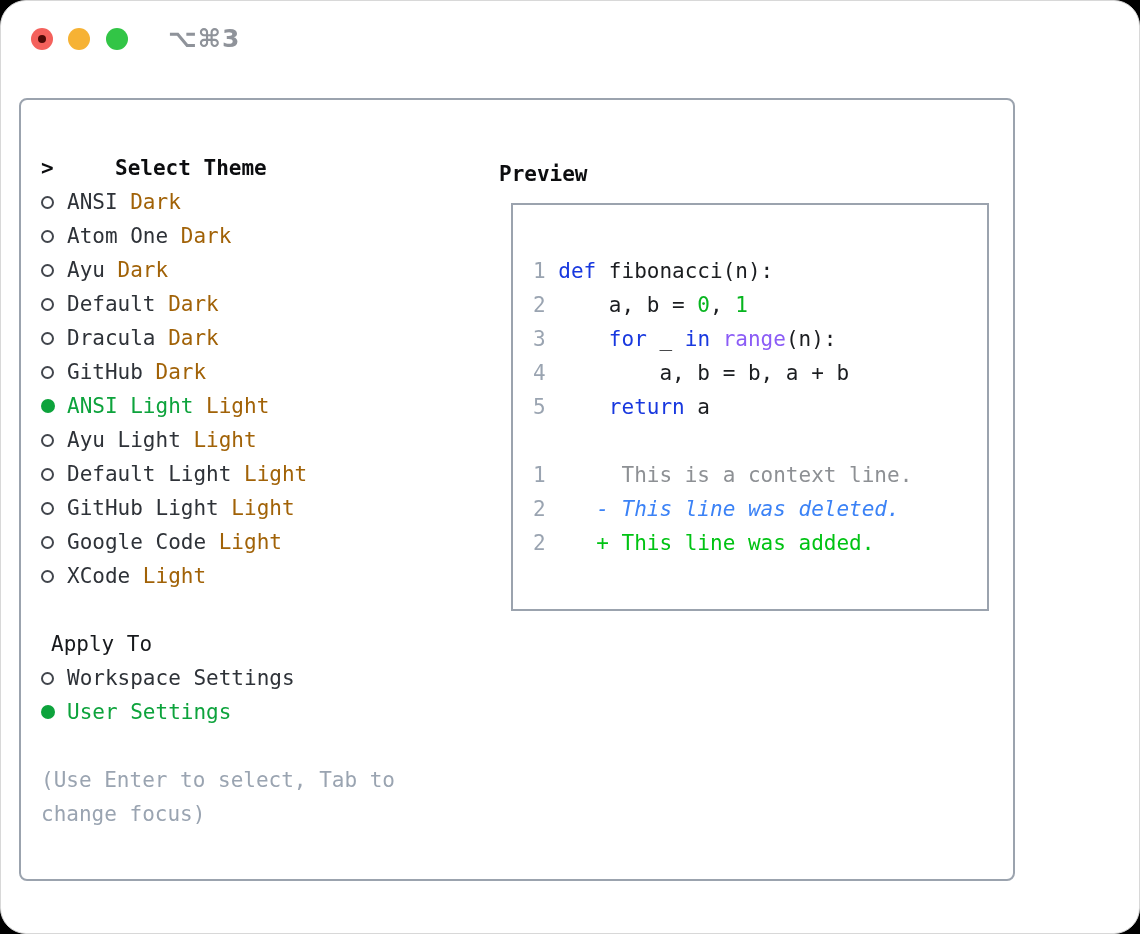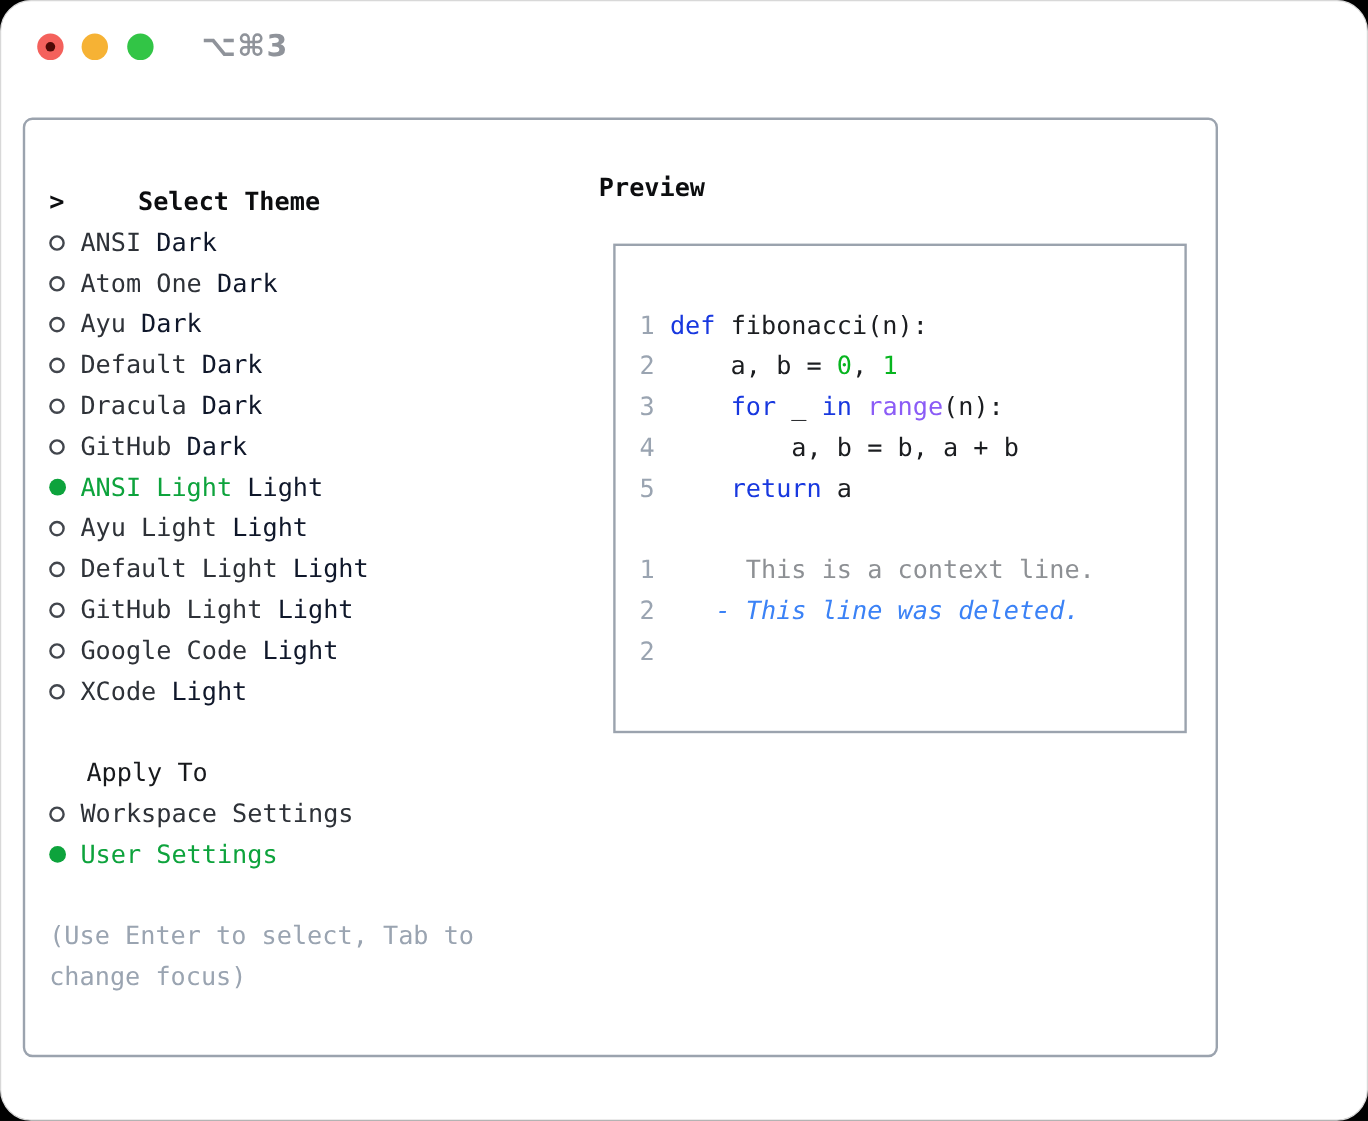--- a/index.html
+++ b/index.html
@@ -36,31 +36,31 @@
   
   .left-col { position:absolute; left:20px; top:51px; width:450px; font-size:21px; }
   .row { display:flex; align-items:center; height:34px; white-space:pre; }
   .marker { width:26px; flex:none; display:flex; align-items:center; }
   .caret { font-weight:bold; color:#0c0d0f; font-size:21px; }
   .radio { width:13px; height:13px; border:2px solid #42464d; border-radius:50%; }
   .radio.selected { width:14px; height:14px; border:none; background:#0da33c; }
   .hdr { font-weight:bold; color:#0c0d0f;margin-left:48px; }
   .t-name { color:#2e3238;text-align:right; }
   .row.selected .t-name { color:#0da33c; }
-  .t-tag { color:#0f172a; margin-left:1ch; }
+  .t-tag { color:#a16207; margin-left:1ch; }
   .spacer { height:34px; }
-  .apply-hdr { color:#17191c; margin-left:31px; }
+  .apply-hdr { color:#17191c; margin-left:10px; }
   .hint {
     width:430px; color:#9aa4b1; line-height:34px; font-size:21px;
     word-wrap:break-word;
   }
 
   
   .preview-label {
-    position:absolute; left:478px; top:39px; height:34px; line-height:34px;
+    position:absolute; left:478px; top:57px; height:34px; line-height:34px;
     font-size:21px; font-weight:bold; color:#0c0d0f;
   }
   .preview-box {
     position:absolute; left:490px; top:103px; width:478px; height:408px;
     border:2px solid #9ba3ae; background:#fff;
   }
   .code-area { position:absolute; left:20px; top:49px; font-size:21px; }
   .code-line { display:flex; height:34px; line-height:34px; white-space:pre; }
   .lnum { width:1ch; margin-right:1ch; color:#9aa4b1; text-align:right; flex:none; }
   .tok-plain    { color:#1b1d20;text-align:right; }
@@ -209,18 +209,19 @@
           <div class="code-line">
     <span class="lnum">1</span>
     <span class="content"><span class="tok-context">     This is a context line.</span></span>
   </div>
           <div class="code-line">
     <span class="lnum">2</span>
     <span class="content"><span class="tok-deleted">   - This line was deleted.</span></span>
   </div>
           <div class="code-line">
     <span class="lnum">2</span>
+    <span class="content"><span class="tok-added">   + This line was added.</span></span>
   </div>
         </div>
     </div>
 
   </div>
 </div>
 
 </body></html>

